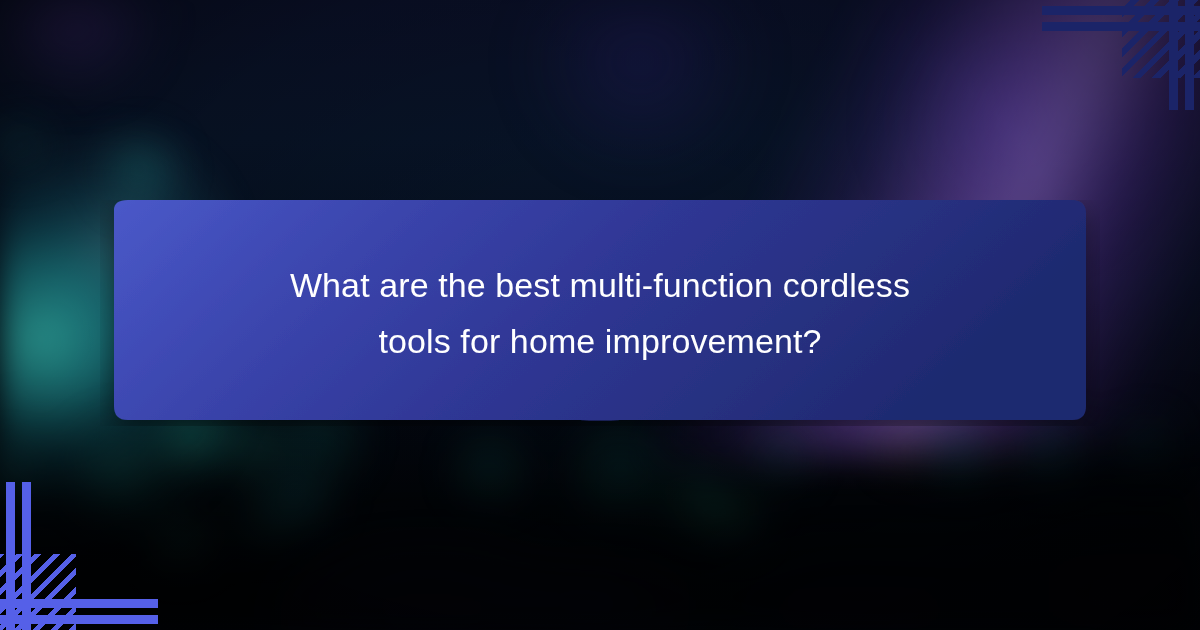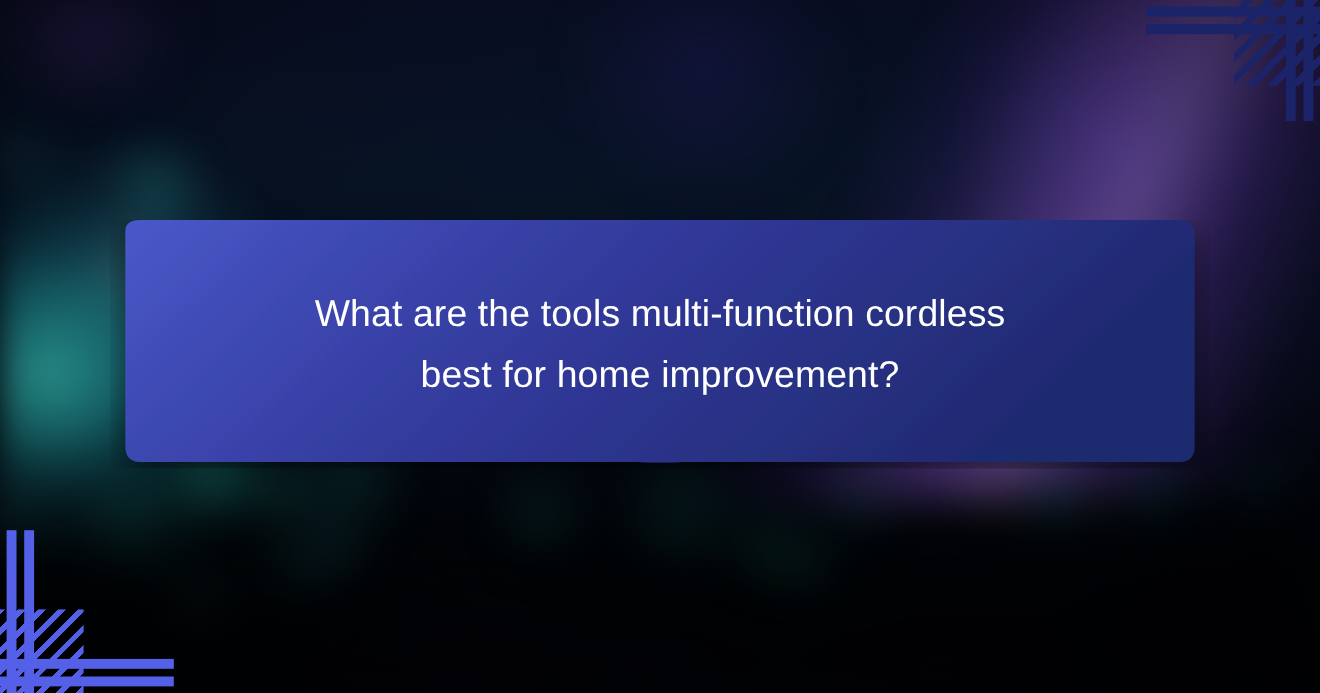--- a/index.html
+++ b/index.html
@@ -242,18 +242,18 @@
                L 986,206
                Q 986,220 972,220
                L 520,220
                Q 500,221 480,220
                L 28,220
                Q 14,220 14,206
                Z"></path>
     </svg>
 
     <div class="card-text">
-      <span class="line">What are the tools multi-function cordless</span>
-      <span class="line">best for home improvement?</span>
+      <span class="line">What are the best multi-function cordless</span>
+      <span class="line">tools for home improvement?</span>
     </div>
   </div>
 
 </div>
 
 </body></html>

